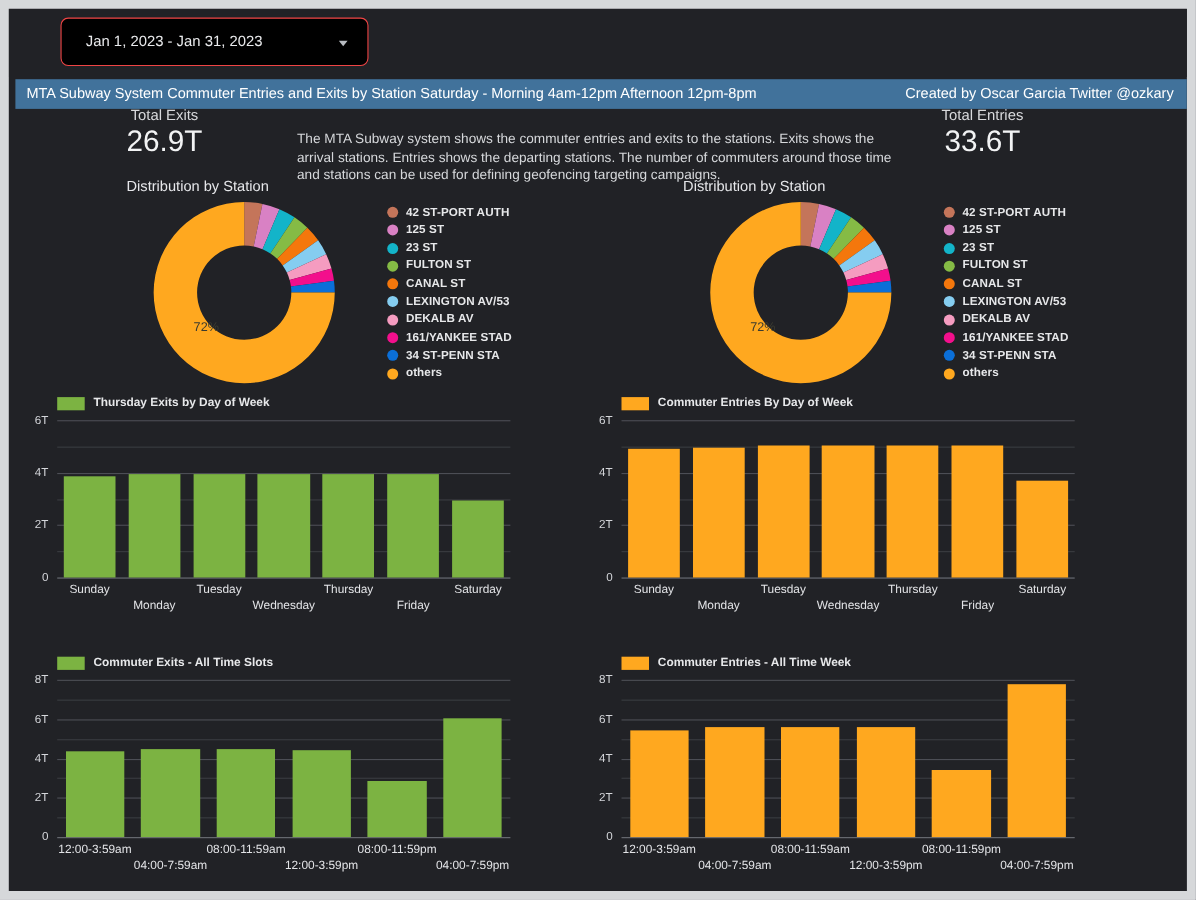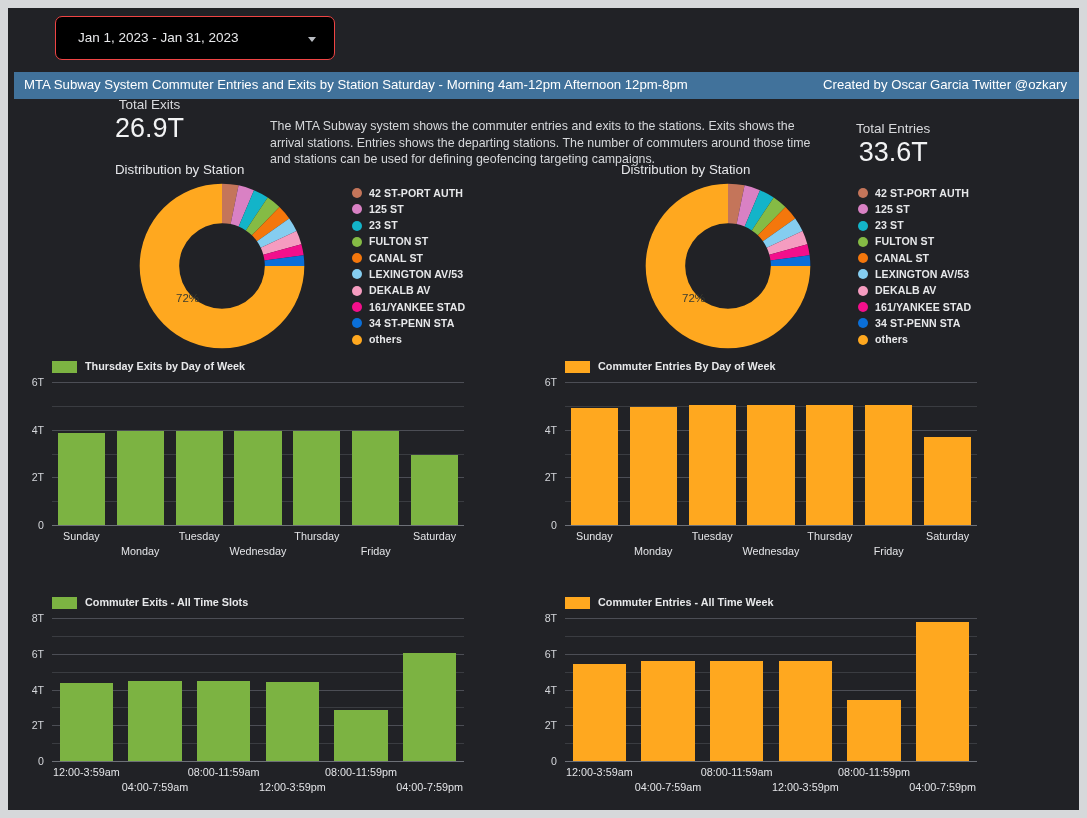--- a/index.html
+++ b/index.html
@@ -94,21 +94,21 @@
     font-size: 13.5px;
     color: #d9dadd;
     margin-bottom: 1px;
   }
   .kpi .kpi-value {
     font-size: 27px;
     color: #f2f3f4;
     line-height: 30px;
   }
   #kpi-exits { left: 107px; }
-  #kpi-entries { left: 848px; margin-top: 24px; }
+  #kpi-entries { left: 848px; }
 
   .description {
     position: absolute;
     left: 262px;
     top: 110px;
     width: 560px;
     font-size: 12.4px;
     line-height: 16.6px;
     color: #d6d8db;
   }

